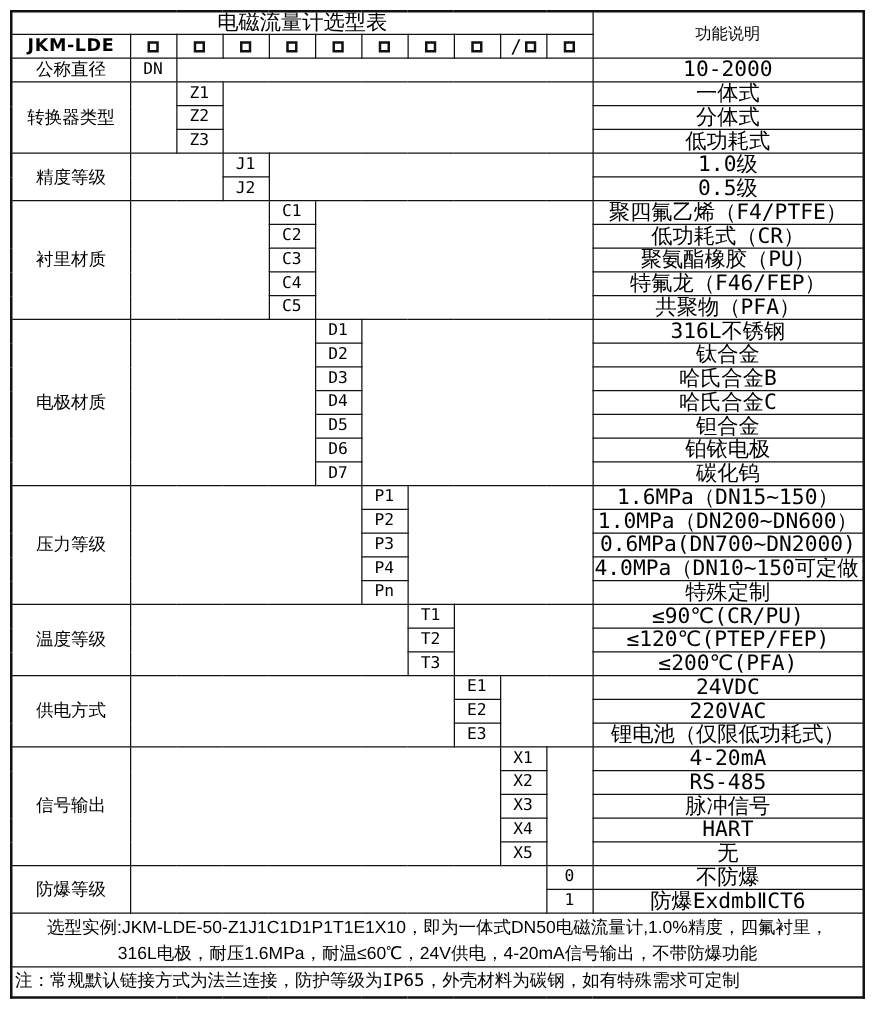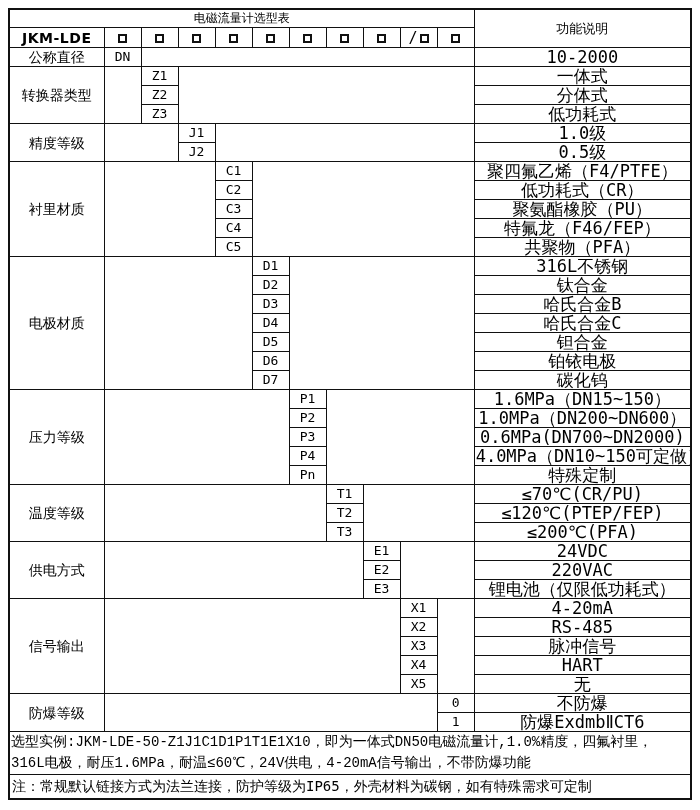--- a/index.html
+++ b/index.html
@@ -11,35 +11,35 @@
   .wrap { padding:8px; }
   table.sel {
     border-collapse:collapse; table-layout:fixed; width:684px;
     border:2px solid #111;
   }
   td {
     border:1px solid #111; height:18px; padding:0 1px;
     font-size:14px; line-height:18px; text-align:center;
     overflow:hidden; white-space:nowrap; color:#000;
   }
-  td.title { font-size:12px; height:17px; line-height:17px; }
+  td.title { font-size:17px; height:17px; line-height:17px; }
   td.fn    { font-size:13px; }
   td.model { font-weight:bold; font-size:14px; letter-spacing:0.5px; }
   td.lbl   { font-size:14px;margin-top:35px; }
   td.code  { font-family:"DejaVu Sans Mono","DejaVu Sans",monospace; font-size:13px; }
   td.desc  { font-family:"DejaVu Sans Mono","DejaVu Sans",monospace; font-size:17px; }
   td.boxc  { padding:0; }
   .cbx {
     display:inline-block; width:9px; height:9px;
     border:2px solid #111; vertical-align:middle; background:#fff;
   }
   .slash { font-family:"DejaVu Sans Mono",monospace; font-size:15px; margin-right:2px; vertical-align:middle; }
   td.example {
     height:42px; white-space:normal; line-height:21px; font-size:14px;
-    font-family:Liberation Mono, monospace; text-align:left;
+    font-family:Liberation Sans, sans-serif; text-align:center;
   }
   td.note {
     height:23px; line-height:23px; text-align:left; font-size:14px;
     font-family:"DejaVu Sans Mono","DejaVu Sans",sans-serif; padding-left:2px;margin-top:25px;
   }
 </style>
 </head>
 <body>
 
 <div class="wrap">
@@ -192,21 +192,21 @@
   <tr>
     <td class="code">Pn</td>
     <td class="desc">特殊定制</td>
   </tr>
 
   <tr>
     <td class="lbl" rowspan="3">温度等级</td>
     <td class="empty" rowspan="3" colspan="6"></td>
     <td class="code">T1</td>
     <td class="empty" rowspan="3" colspan="3"></td>
-    <td class="desc">≤70℃(CR/PU)</td>
+    <td class="desc">≤90℃(CR/PU)</td>
   </tr>
   <tr>
     <td class="code">T2</td>
     <td class="desc">≤120℃(PTEP/FEP)</td>
   </tr>
   <tr>
     <td class="code">T3</td>
     <td class="desc">≤200℃(PFA)</td>
   </tr>
 

